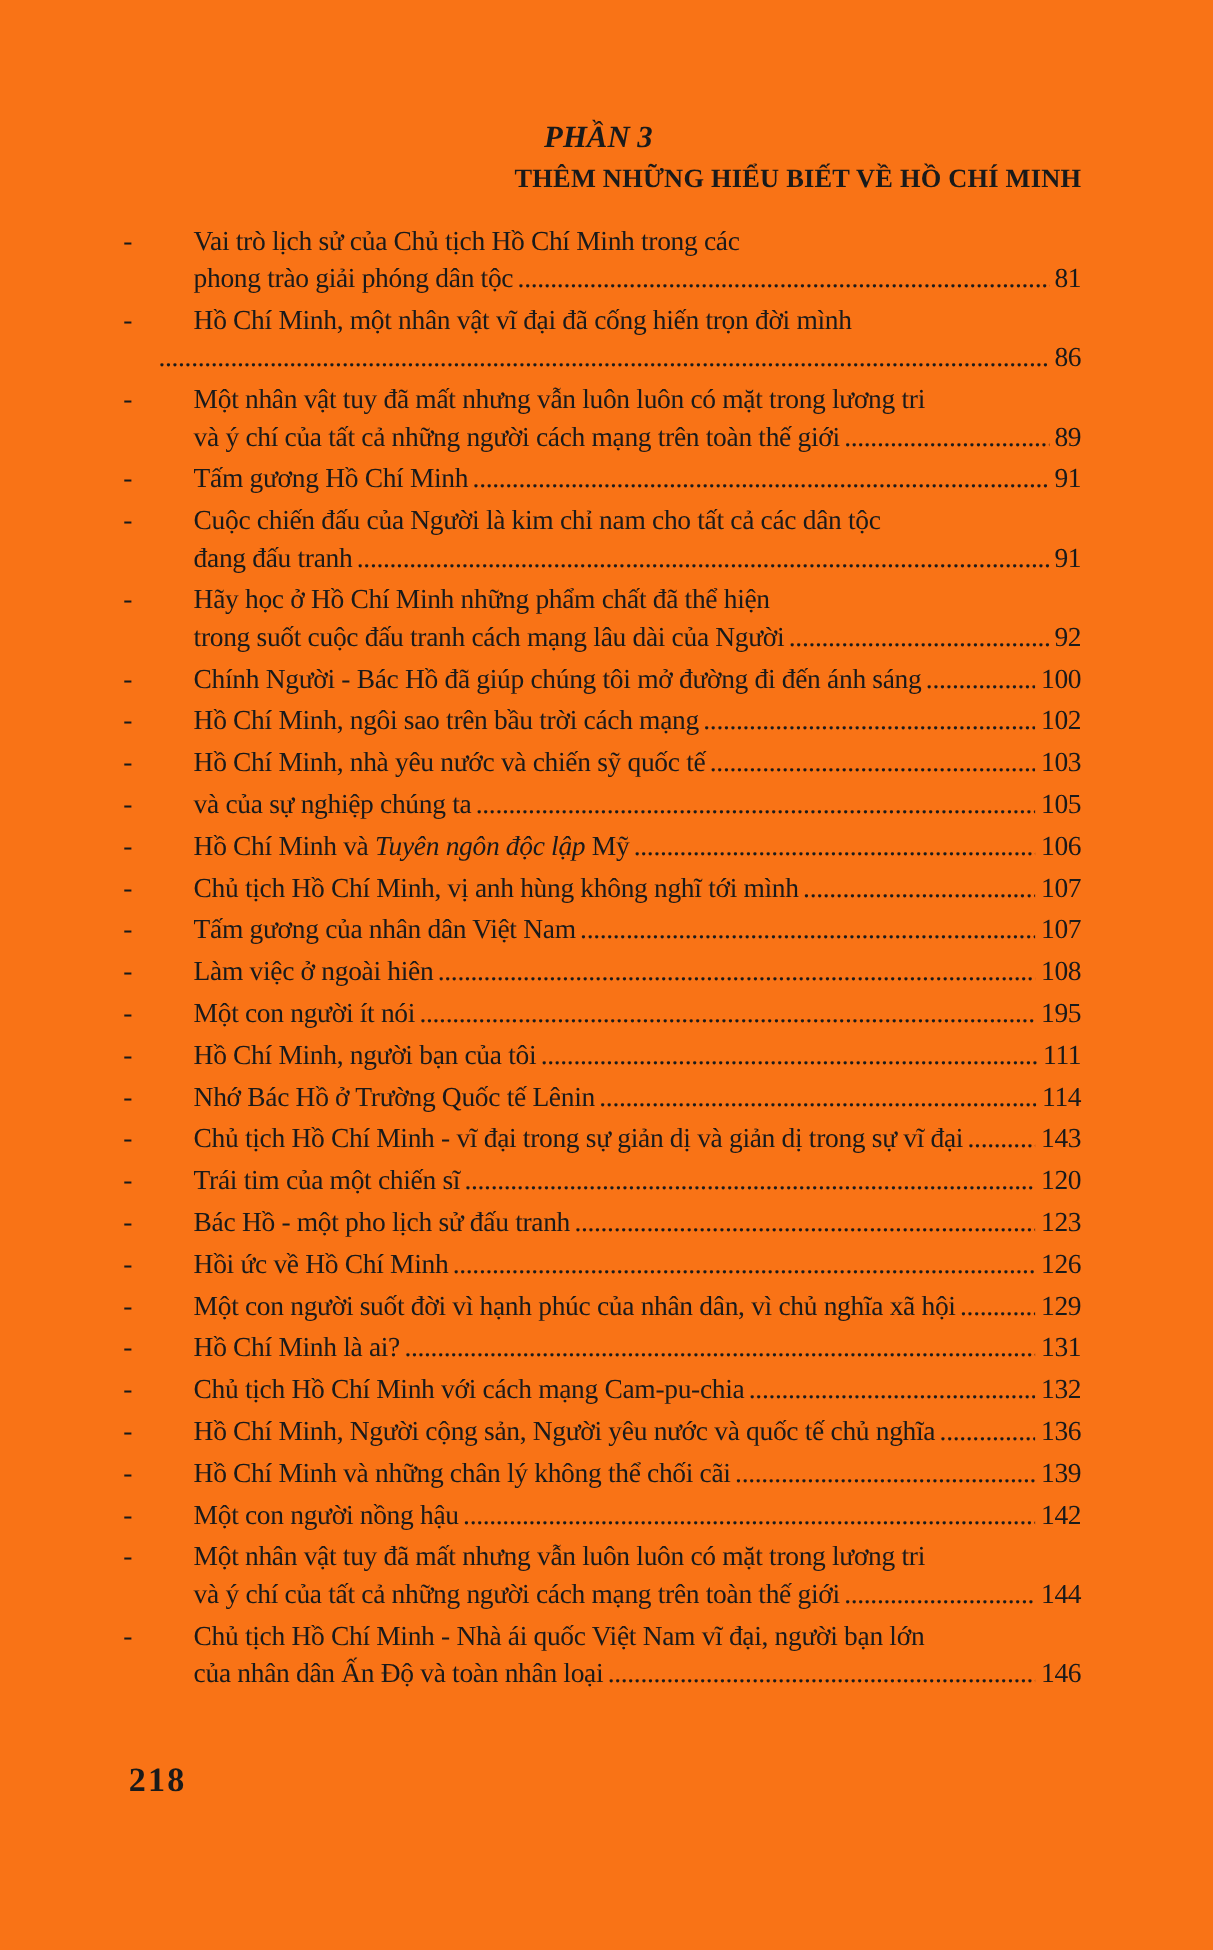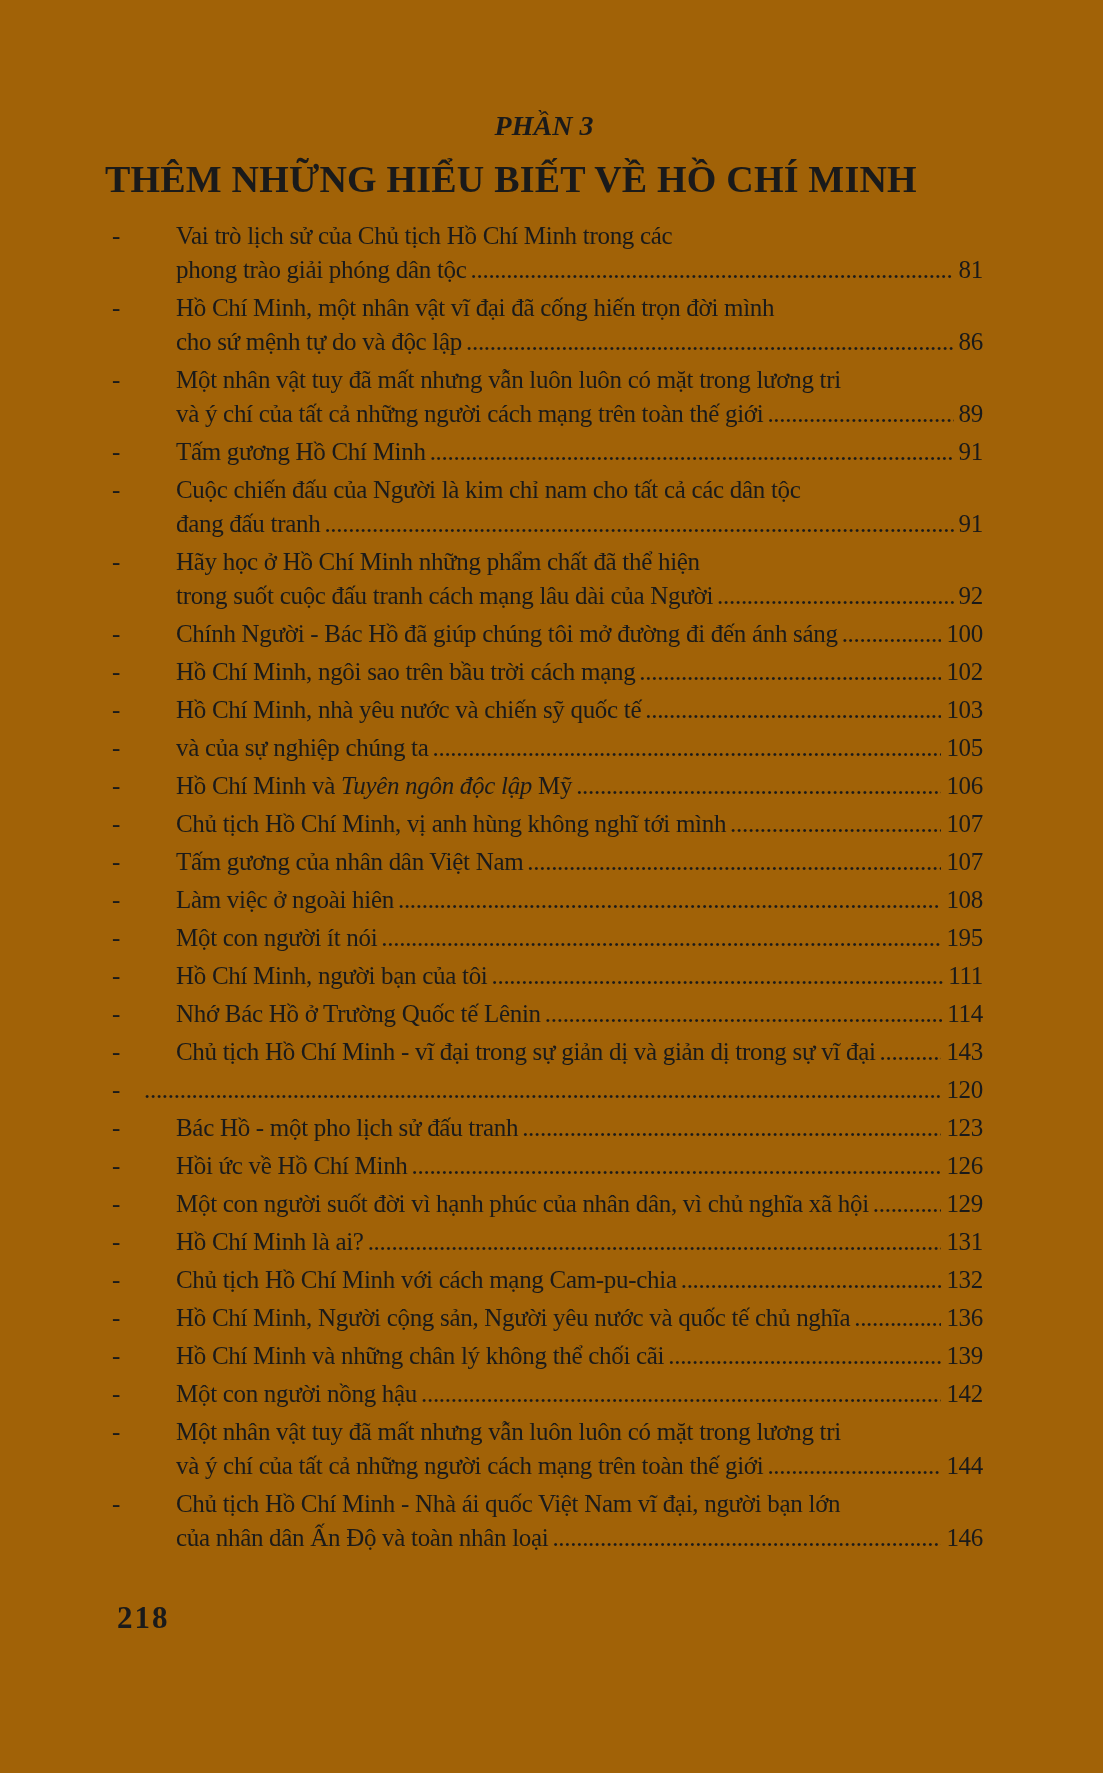--- a/index.html
+++ b/index.html
@@ -4,45 +4,45 @@
 <style>
   html, body {
     margin: 0;
     padding: 0;
     background: #ffffff;
   }
   .page {
     position: relative;
     width: 1103px;
     height: 1773px;
-    background: #a16207;
+    background: #f97316;
     color: #1a1a1a;
     font-family: "Liberation Serif", "DejaVu Serif", serif;
     overflow: hidden;
   }
   .content {
     position: absolute;
     left: 105px;
     top: 110px;
     width: 878px;
   }
   .part-label {
     text-align: center;
     font-weight: bold;
     font-style: italic;
     font-size: 28px;
     line-height: 32px;
     letter-spacing: 0px;
   }
   .book-title {
-    text-align: left;
+    text-align: right;
     font-weight: bold;
-    font-size: 38px;
+    font-size: 24px;
     line-height: 36px;
-    margin-top: 19px;
+    margin-top: 3px;
     letter-spacing: 0.2px;
   }
   .toc {
     margin-top: 22px;
   }
   .entry {
     display: flex;
     margin-bottom: 4px;
   }
   .marker {
@@ -115,21 +115,20 @@
               <span class="dots"></span>
               <span class="page-num">81</span>
             </div>
           </div>
         </div>
         <div class="entry">
           <span class="marker">-</span>
           <div class="entry-content">
             <div class="line"><span class="line-text"><span>Hồ Chí Minh, một nhân vật vĩ đại đã cống hiến trọn đời mình</span></span></div>
             <div class="line last-line">
-              <span class="line-text"><span>cho sứ mệnh tự do và độc lập</span></span>
               <span class="dots"></span>
               <span class="page-num">86</span>
             </div>
           </div>
         </div>
         <div class="entry">
           <span class="marker">-</span>
           <div class="entry-content">
             <div class="line"><span class="line-text"><span>Một nhân vật tuy đã mất nhưng vẫn luôn luôn có mặt trong lương tri</span></span></div>
             <div class="line last-line">
@@ -288,20 +287,21 @@
               <span class="line-text"><span>Chủ tịch Hồ Chí Minh - vĩ đại trong sự giản dị và giản dị trong sự vĩ đại</span></span>
               <span class="dots"></span>
               <span class="page-num">143</span>
             </div>
           </div>
         </div>
         <div class="entry">
           <span class="marker">-</span>
           <div class="entry-content">
             <div class="line last-line">
+              <span class="line-text"><span>Trái tim của một chiến sĩ</span></span>
               <span class="dots"></span>
               <span class="page-num">120</span>
             </div>
           </div>
         </div>
         <div class="entry">
           <span class="marker">-</span>
           <div class="entry-content">
             <div class="line last-line">
               <span class="line-text"><span>Bác Hồ - một pho lịch sử đấu tranh</span></span>

